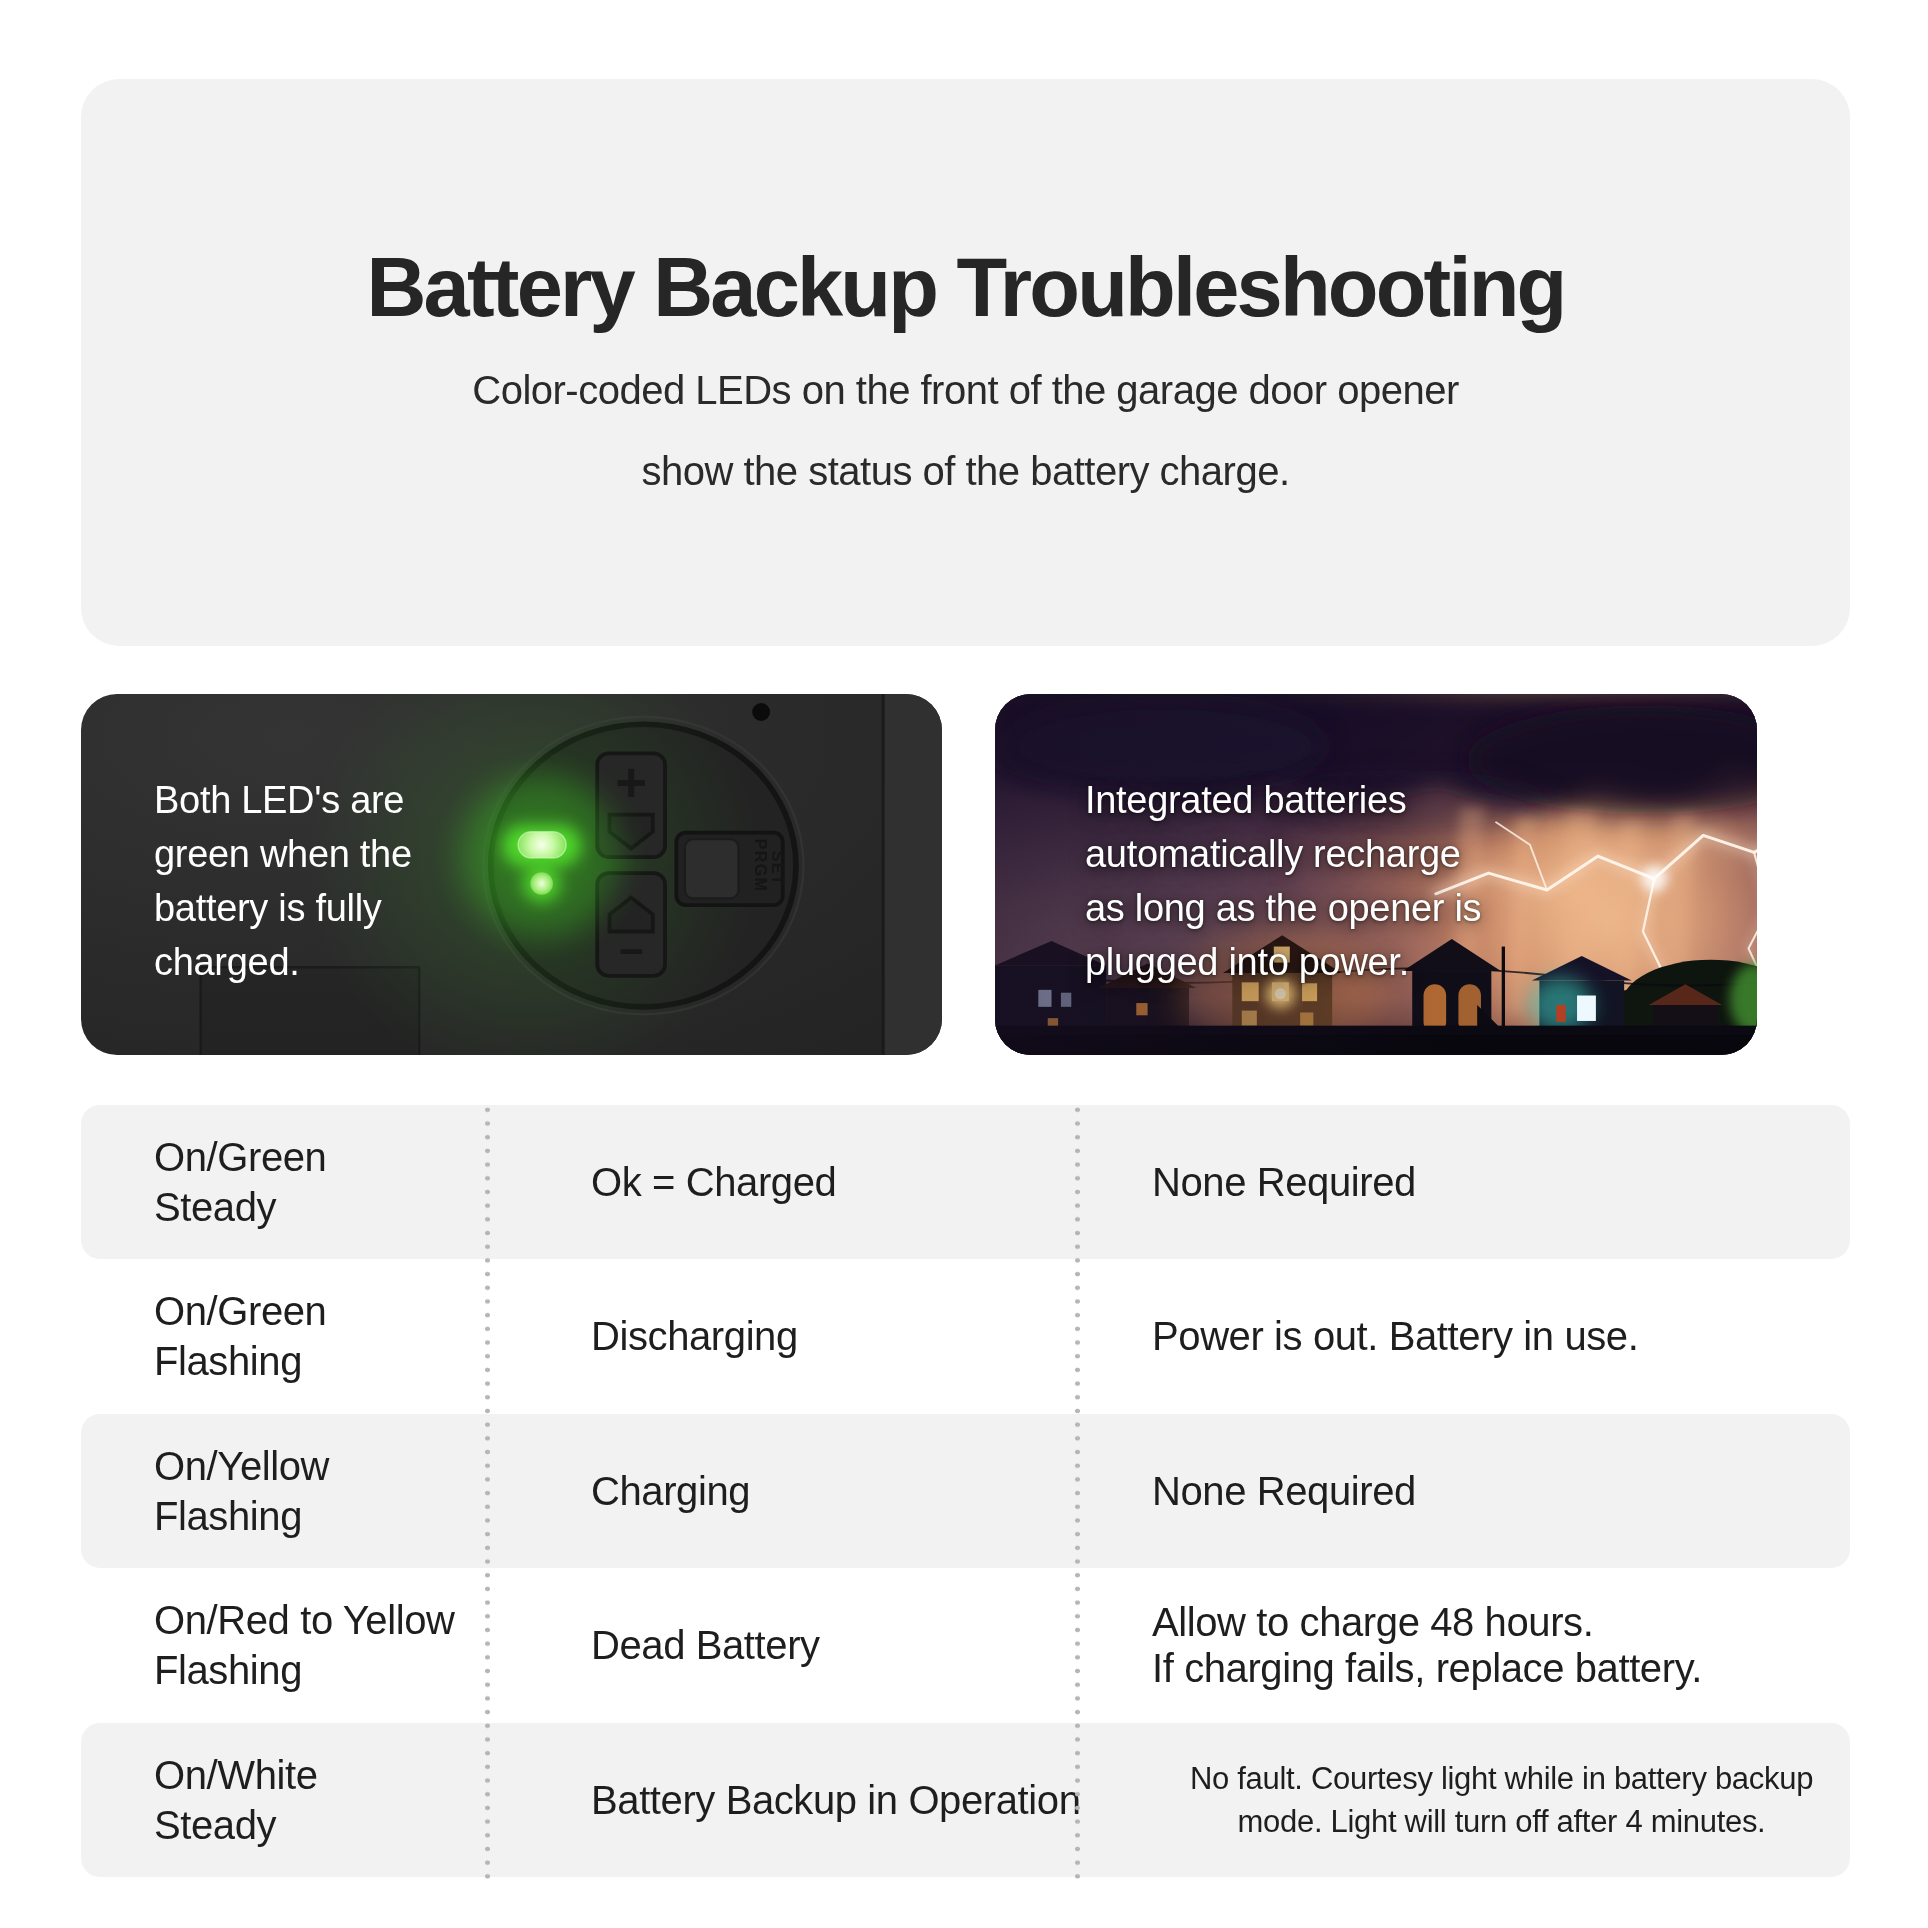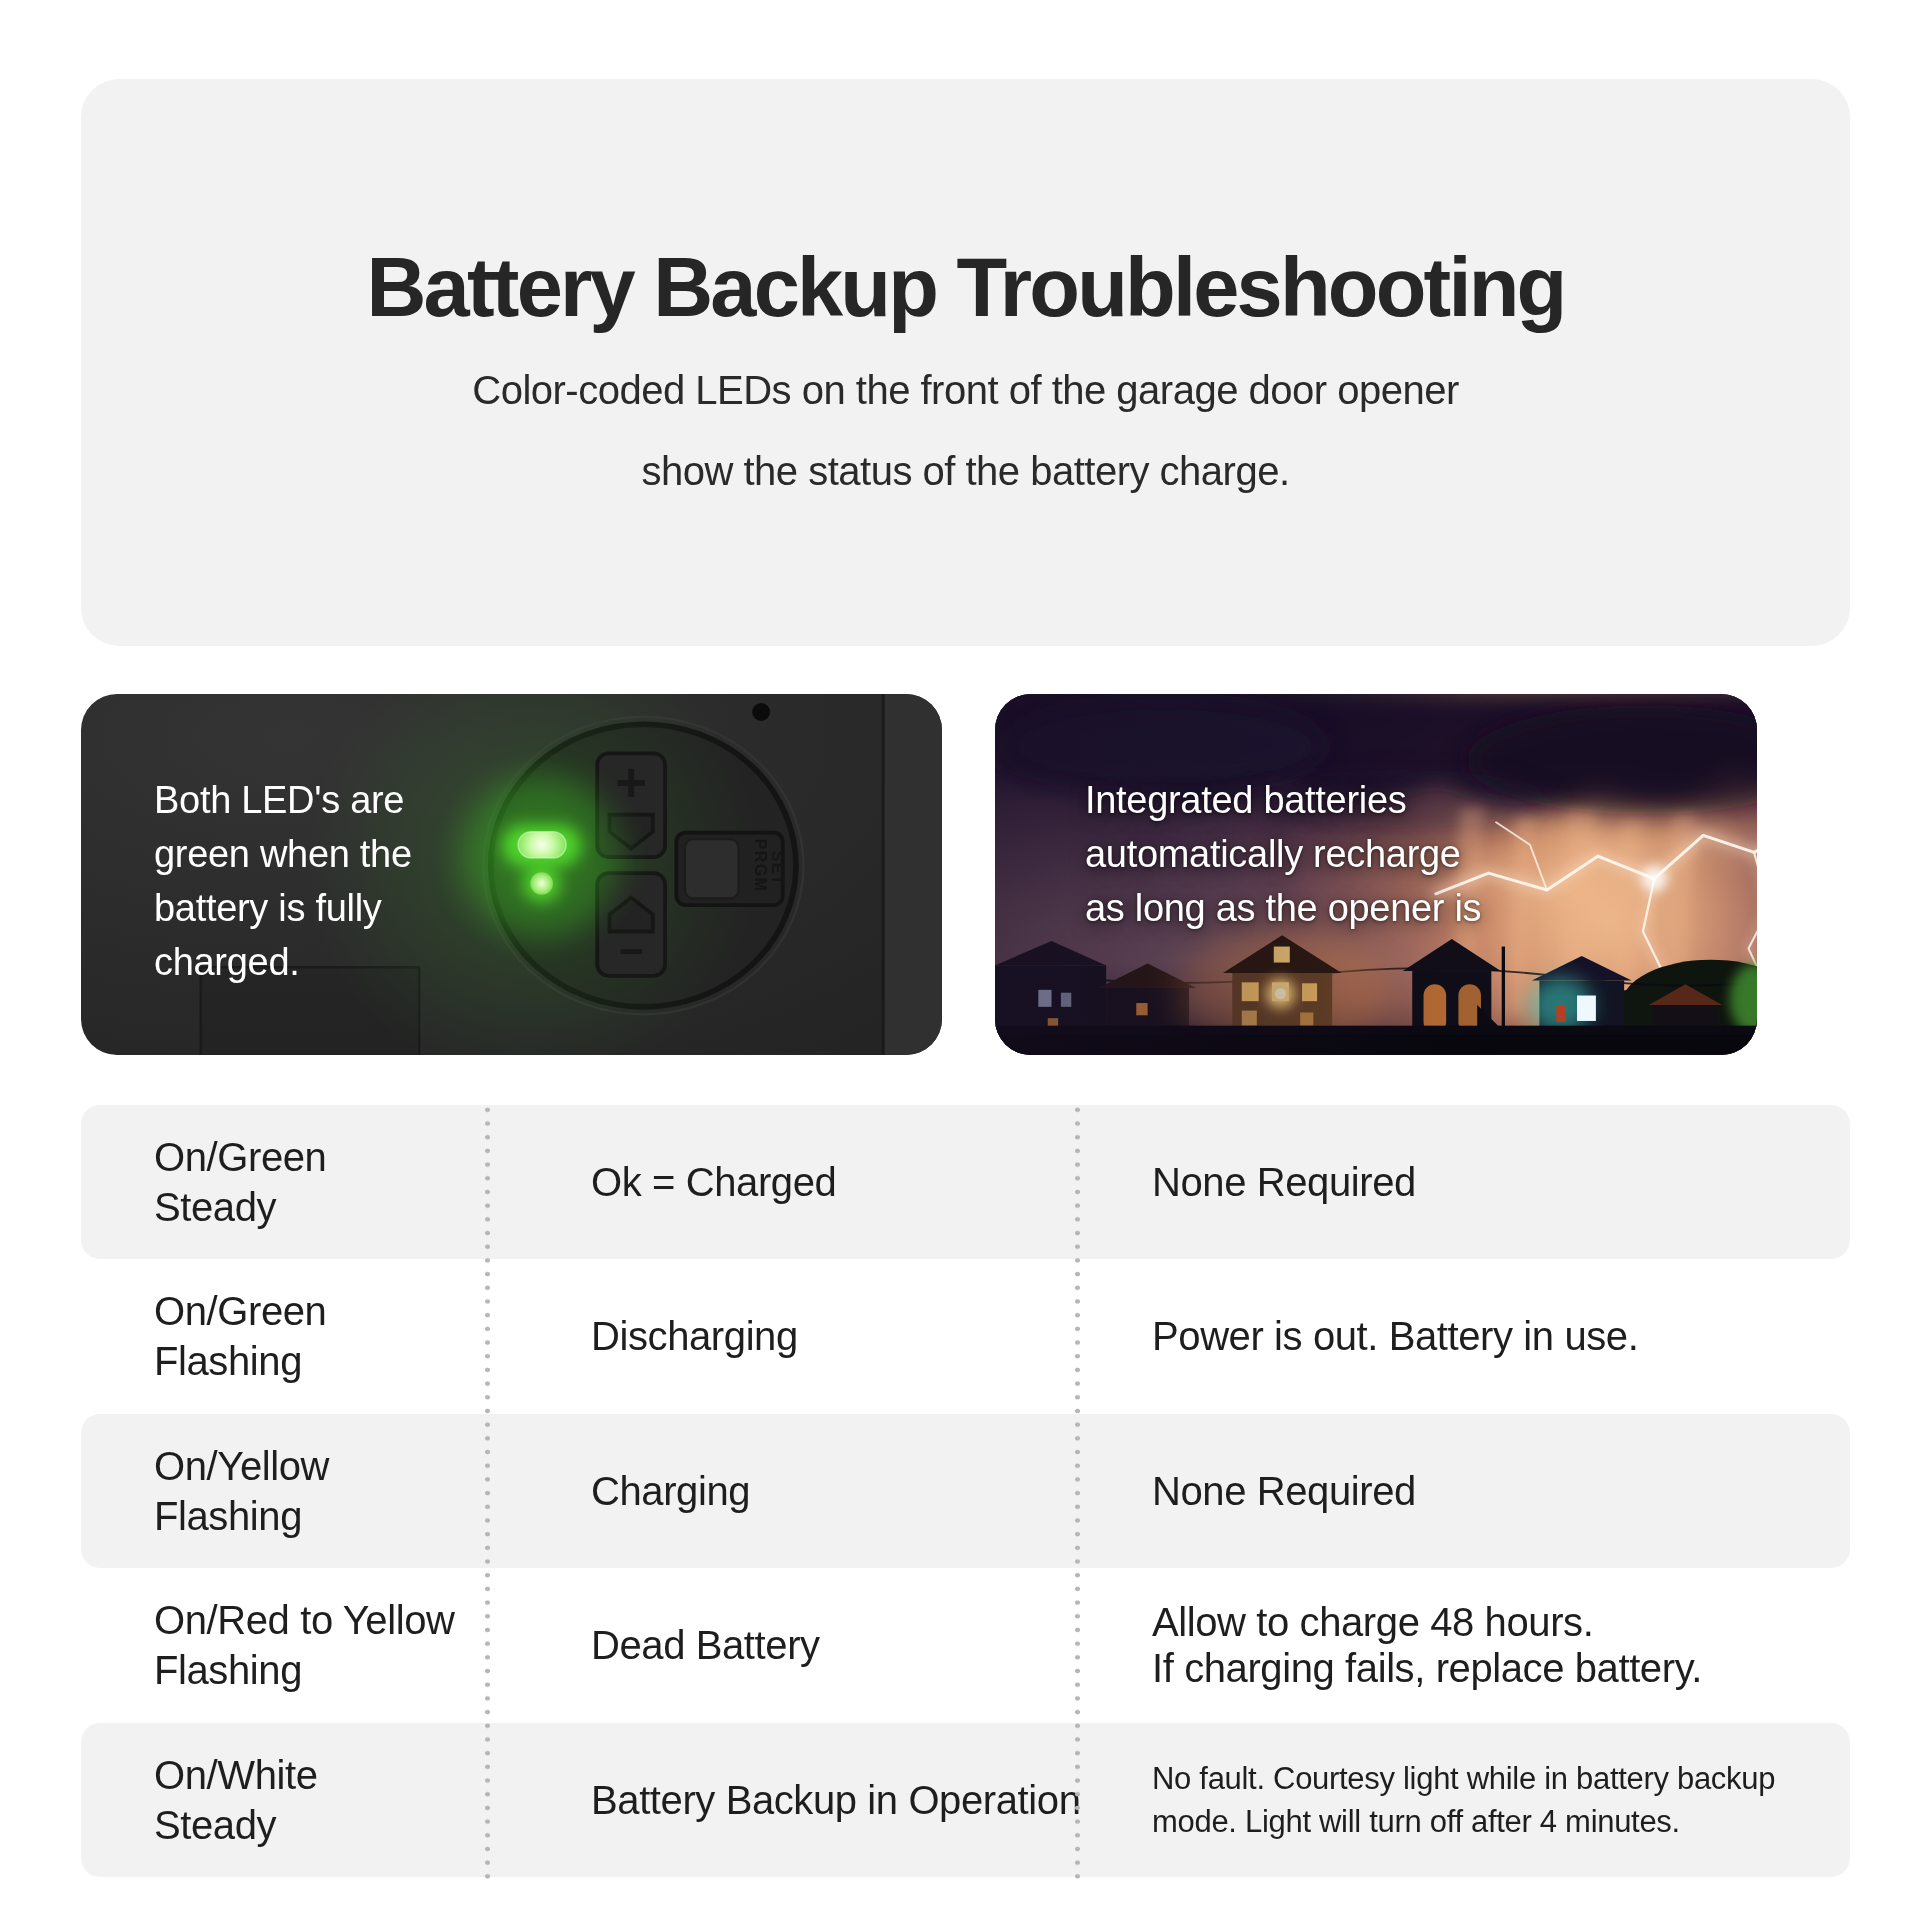--- a/index.html
+++ b/index.html
@@ -48,21 +48,21 @@
   .r1 { top:0; } .r2 { top:154px; } .r3 { top:309px; } .r4 { top:463px; } .r5 { top:618px; }
   .cell {
     position:absolute; top:0; height:100%;
     display:flex; flex-direction:column; justify-content:center;
     color:#1e1e1e; font-size:40px; letter-spacing:-0.4px;
   }
   .cell span { display:block; white-space:nowrap; }
   .c1 { left:73px;   width:358px; line-height:50px; }
   .c2 { left:499px;  width:508px; line-height:47px;margin-left:11px; }
   .c3 { left:1071px; width:699px; line-height:46px; }
-  .c3.small { font-size:31px; line-height:43px; letter-spacing:-0.3px; }
+  .c3.small { font-size:31px; line-height:43px; letter-spacing:-0.3px;align-items:center; }
 
   .dots {
     position:absolute; top:-1.9px; width:4.7px; height:776px;
     background-image:radial-gradient(circle, #b6b6b6 2.1px, rgba(182,182,182,0) 2.6px);
     background-size:4.7px 13.7px; background-repeat:repeat-y; background-position:center top;
   }
   .dots.d1 { left:404px; } .dots.d2 { left:994px; }
 </style>
 </head>
 <body>
@@ -311,20 +311,21 @@
         <rect x="0" y="362" width="911" height="21" fill="#05050a" opacity="0.55"></rect>
       </g>
 
       <rect x="0" y="0" width="911" height="383" fill="url(#leftShade)"></rect>
     </svg>
 
     <p class="photo-caption storm-caption">
       <span>Integrated batteries</span>
       <span>automatically recharge</span>
       <span>as long as the opener is</span>
+      <span>plugged into power.</span>
     </p>
   </section>
 
   <div class="table">
 
     <div class="trow gray r1">
       <div class="cell c1">
         <span>On/Green</span>
         <span>Steady</span>
       </div>

